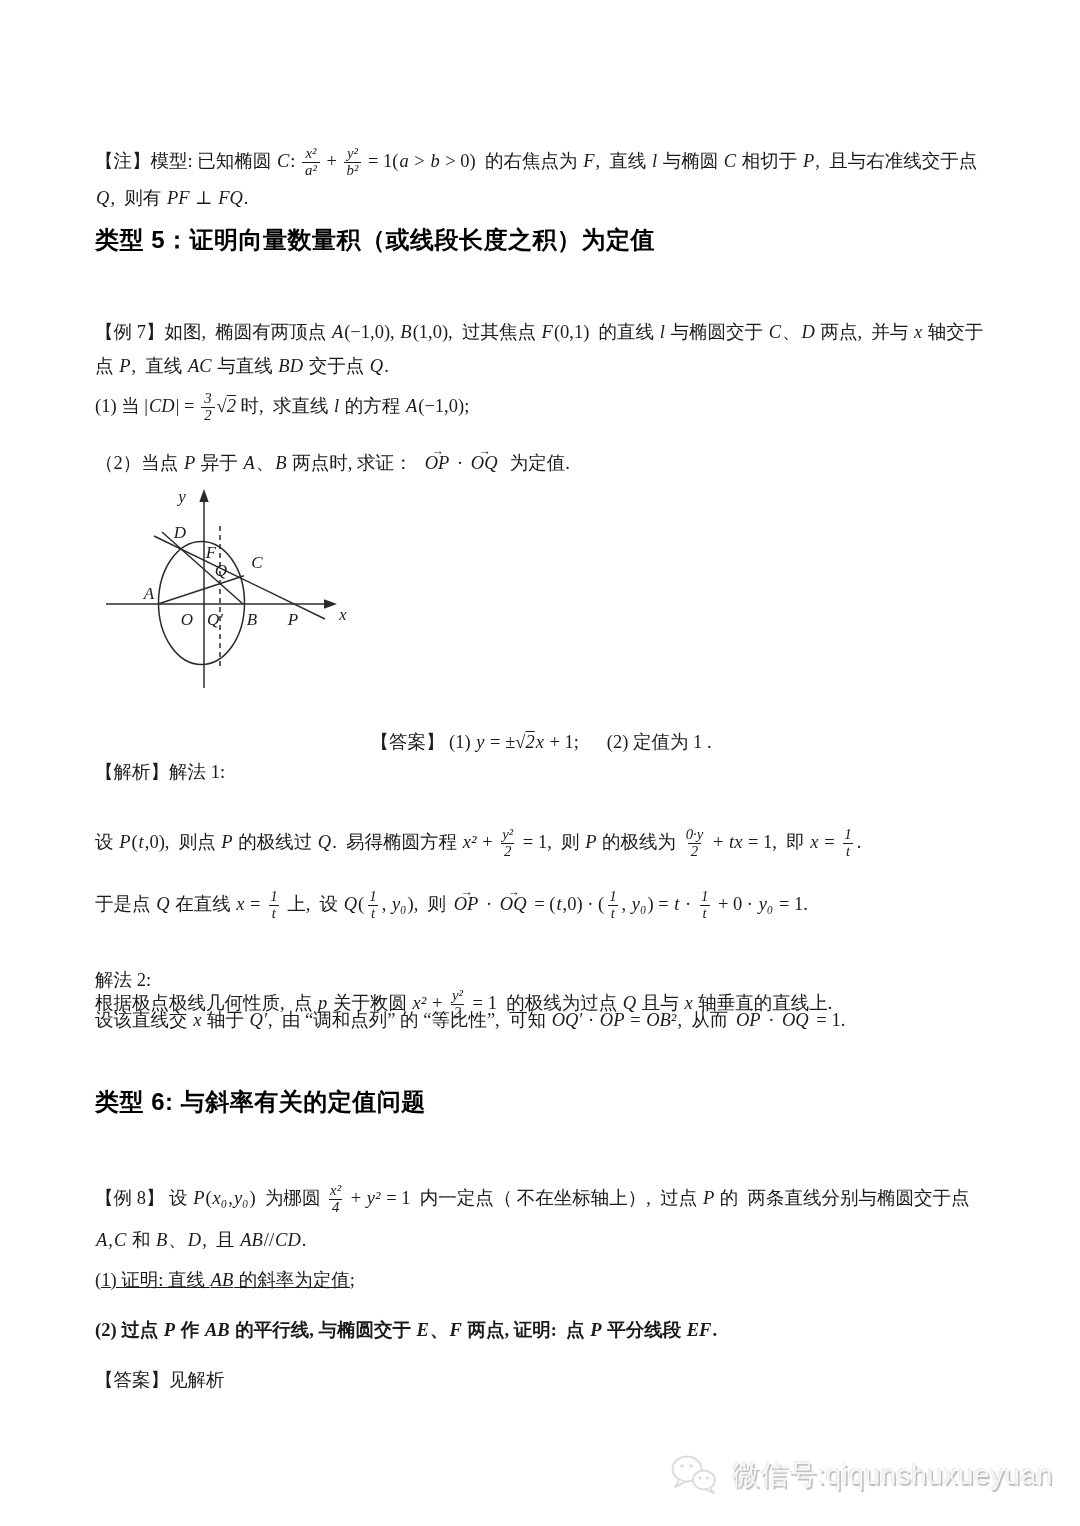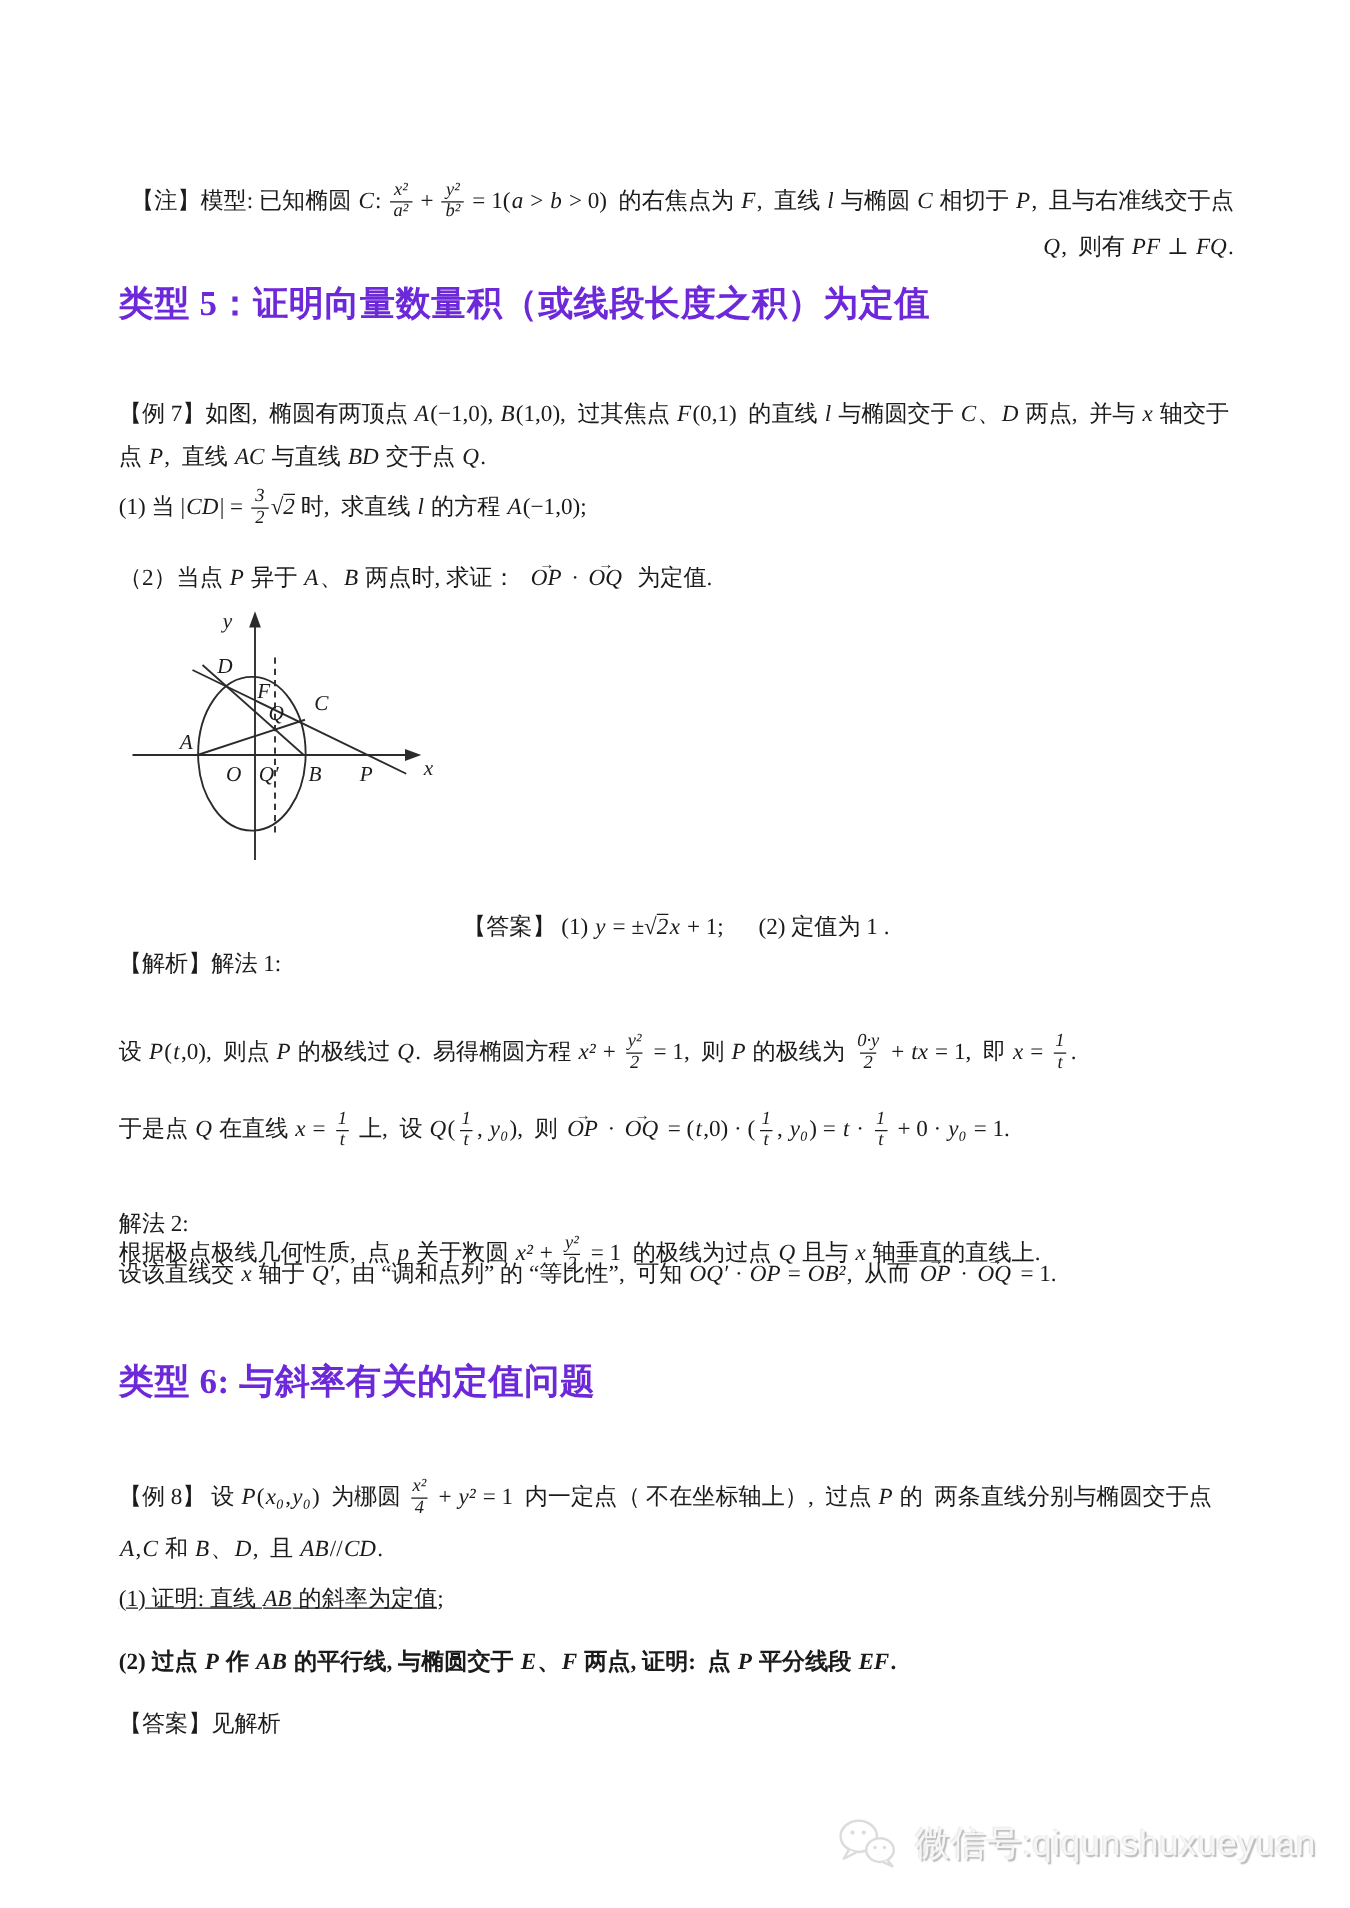--- a/index.html
+++ b/index.html
@@ -7,25 +7,25 @@
     width:1080px;height:1526px;position:relative;background:#ffffff;
     font-family:"Liberation Serif","DejaVu Serif",serif;color:#1b1b1b;
     overflow:hidden;
   }
   .para{
     position:absolute;left:95px;width:892px;
     font-size:18.5px;line-height:34px;white-space:pre-wrap;
     color:#1b1b1b;
   }
   .para.tall{line-height:46px;}
-  .para.med{line-height:37px;text-align:right;}
+  .para.med{line-height:37px;}
   .heading{
     position:absolute;left:95px;width:892px;margin:0;
-    font-family:Liberation Serif, serif;
-    font-weight:700;font-size:28px;color:#6d28d9;letter-spacing:0.5px;
+    font-family:Liberation Sans, sans-serif;
+    font-weight:700;font-size:24px;color:#000000;letter-spacing:0.5px;
   }
   
   .m{font-style:italic;font-family:"Liberation Serif",serif;padding:0 1px;}
   .frac{
     display:inline-flex;flex-direction:column;align-items:center;
     vertical-align:middle;line-height:1.08;margin:0 2px;
     font-style:italic;font-size:0.8em;
   }
   .fn{display:block;padding:0 3px;}
   .fd{display:block;border-top:1.4px solid #1b1b1b;padding:0 3px;font-family:Liberation Serif, serif;}

